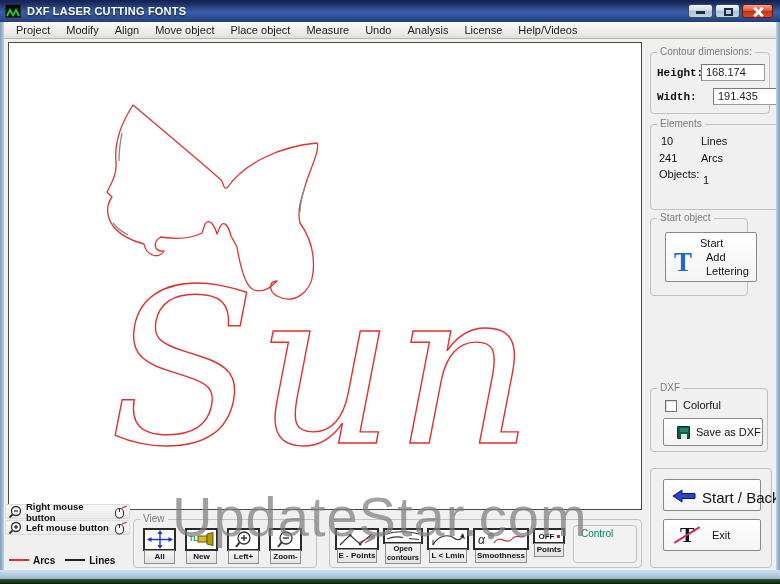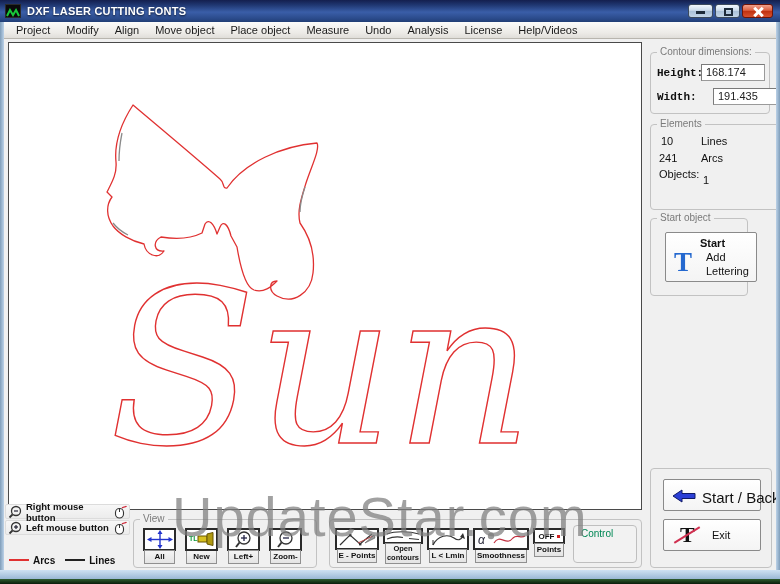--- a/index.html
+++ b/index.html
@@ -195,26 +195,35 @@
     <span class="txt" style="left:8px; top:27px;">241</span>
     <span class="txt" style="left:50px; top:27px;">Arcs</span>
     <span class="txt" style="left:8px; top:43px;">Objects:</span>
     <span class="txt" style="left:52px; top:49px;">1</span>
   </div>
 
   <div class="group" style="left:650px; top:218px; width:98px; height:78px;">
     <span class="glabel">Start object</span>
     <div class="white-btn" style="left:14px; top:13px; width:92px; height:50px;">
       <span class="sletter-t">T</span>
-      <span class="sline" style="left:34px; top:4px;font-weight:bold;">Start</span>
+      <span class="sline" style="left:34px; top:4px;">Start</span>
       <span class="sline" style="left:40px; top:18px;">Add</span>
       <span class="sline" style="left:40px; top:32px;">Lettering</span>
     </div>
   </div>
 
+  <div class="group" style="left:650px; top:388px; width:118px; height:64px;">
+    <span class="glabel">DXF</span>
+    <span class="checkbox" style="left:14px; top:11px;"></span>
+    <span class="txt" style="left:32px; top:10px;">Colorful</span>
+    <div class="white-btn" style="left:12px; top:29px; width:100px; height:28px;">
+      <span class="floppy"></span>
+      <span class="txt" style="left:32px; top:7px;">Save as DXF</span>
+    </div>
+  </div>
 
   <div class="group" style="left:650px; top:468px; width:122px; height:100px;">
     <div class="white-btn" style="left:12px; top:10px; width:98px; height:32px;">
       <svg style="position:absolute; left:8px; top:9px;" width="24" height="14" viewBox="0 0 24 14">
         <polygon points="10,1 10,4.5 23,4.5 23,9.5 10,9.5 10,13 1,7" fill="#2b3fd6" stroke="#101a66" stroke-width="1"></polygon>
       </svg>
       <span class="txt" style="left:38px; top:9px; font-size:15px;">Start / Back</span>
     </div>
     <div class="white-btn" style="left:12px; top:50px; width:98px; height:32px;">
       <span class="exit-t">T</span>

